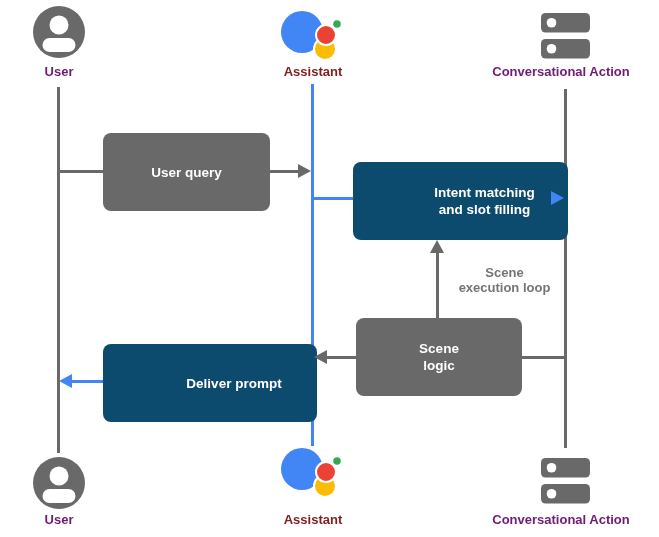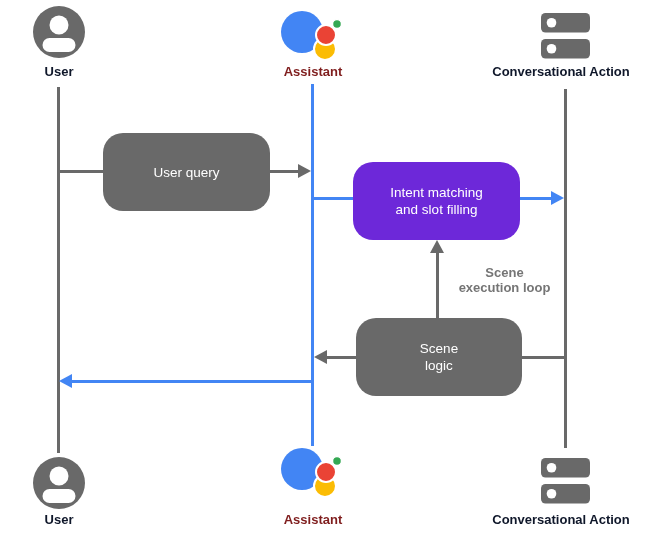--- a/index.html
+++ b/index.html
@@ -35,33 +35,33 @@
   .ah.left-blue{border-top:7px solid transparent;border-bottom:7px solid transparent;border-right:13px solid #4285f4;}
   .ah.up-gray{border-left:7px solid transparent;border-right:7px solid transparent;border-bottom:13px solid #696969;}
   #user-query-arrowhead{left:298px;top:164px;}
   #intent-arrowhead{left:551px;top:191px;}
   #scene-loop-arrowhead{left:430px;top:240px;}
   #scene-logic-arrowhead{left:314px;top:350px;}
   #deliver-arrowhead{left:59px;top:374px;}
 
   
   .pbox{
-    position:absolute;z-index:2;border-radius:20px;display:flex;align-items:center;justify-content:center;
-    color:#ffffff;font-size:13.5px;line-height:17px;text-align:center;white-space:pre-line;
+    position:absolute;z-index:2;border-radius:8px;display:flex;align-items:center;justify-content:center;
+    color:#ffffff;font-size:13.5px;line-height:17px;text-align:center;white-space:pre-line;font-weight:bold;
   }
   .pbox.gray{background:#696969;}
-  .pbox.blue{background:#6d28d9;}
+  .pbox.blue{background:#0c4a6e;padding-left:48px;}
   #user-query-box{left:103px;top:133px;width:167px;height:78px;}
   #intent-box{left:353px;top:162px;width:167px;height:78px;}
   #scene-logic-box{left:356px;top:318px;width:166px;height:78px;}
   #deliver-prompt-box{left:103px;top:344px;width:166px;height:78px;}
 
   
   .actor-label{
-    position:absolute;z-index:2;text-align:center;font-size:13px;font-weight:bold;color:#0f172a;
+    position:absolute;z-index:2;text-align:center;font-size:13px;font-weight:bold;color:#701a75;
   }
   .actor-label.muted{color:#7f1d1d;}
   .lbl-user-top{left:19px;top:64px;width:80px;}
   .lbl-assistant-top{left:263px;top:64px;width:100px;}
   .lbl-ca-top{left:471px;top:64px;width:180px;}
   .lbl-user-bottom{left:19px;top:512px;width:80px;}
   .lbl-assistant-bottom{left:263px;top:512px;width:100px;}
   .lbl-ca-bottom{left:471px;top:512px;width:180px;}
 
   
@@ -99,20 +99,21 @@
   <div id="intent-arrowhead" class="ah right-blue"></div>
   <div id="scene-loop-arrowhead" class="ah up-gray"></div>
   <div id="scene-logic-arrowhead" class="ah left-gray"></div>
   <div id="deliver-arrowhead" class="ah left-blue"></div>
 
   <div id="user-query-box" class="pbox gray">User query</div>
   <div id="intent-box" class="pbox blue">Intent matching
 and slot filling</div>
   <div id="scene-logic-box" class="pbox gray">Scene
 logic</div>
+  <div id="deliver-prompt-box" class="pbox blue">Deliver prompt</div>
 
   <div id="scene-loop-label">Scene
 execution loop</div>
 
   <svg id="user-icon-top" class="icon" width="52" height="52" viewBox="0 0 52 52">
     <circle cx="26" cy="26" r="26" fill="#696969"></circle>
     <circle cx="26" cy="19" r="9.5" fill="#ffffff"></circle>
     <rect x="9.5" y="32" width="33" height="14" rx="7" fill="#ffffff"></rect>
   </svg>
   <svg id="assistant-icon-top" class="icon" width="64" height="54" viewBox="0 0 64 54">

